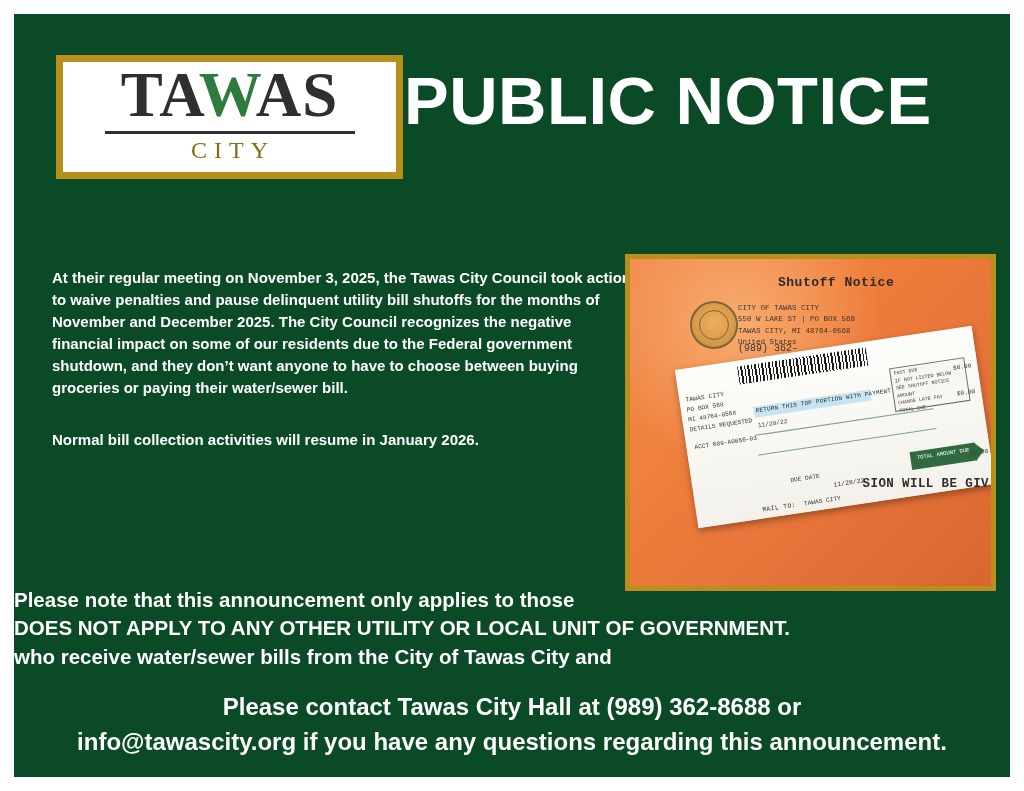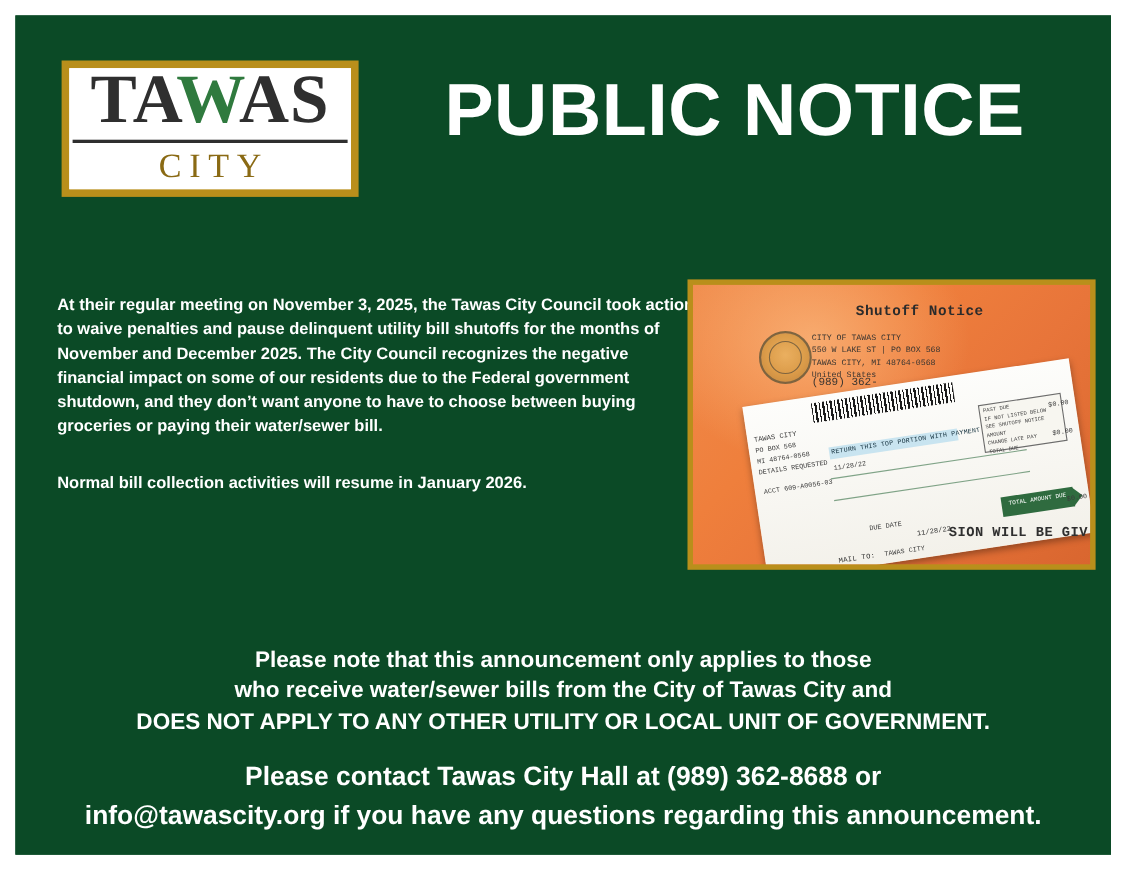--- a/index.html
+++ b/index.html
@@ -25,21 +25,21 @@
     position: absolute;
     inset: 0;
     background: #0b4a26;
   }
 
   
   .logo-frame {
     position: absolute;
     left: 42px;
     top: 41px;
-    width: 270px;
+    width: 347px;
     height: 124px;
     background: #b98f1b;
     padding: 7px;
     box-sizing: border-box;
   }
   .logo-inner {
     width: 100%;
     height: 100%;
     background: #ffffff;
     box-sizing: border-box;
@@ -64,21 +64,21 @@
     color: #2f7a3e;
   }
   .logo-rule {
     width: 250px;
     height: 3px;
     background: #2f2f2f;
     margin-top: 2px;
   }
   .logo-sub {
     font-family: "Liberation Serif", serif;
-    font-size: 31px;
+    font-size: 24px;
     letter-spacing: 7px;
     color: #8a6a14;
     margin-top: 3px;
     padding-left: 7px;
   }
 
   
   .public-notice {
     position: absolute;
     left: 390px;
@@ -120,21 +120,21 @@
   .body-col p.second {
     margin-top: 30px;
   }
 
   
   .photo-frame {
     position: absolute;
     left: 611px;
     top: 240px;
     width: 371px;
-    height: 264px;
+    height: 337px;
     background: #b98f1b;
     padding: 5px;
     box-sizing: border-box;
   }
   .photo {
     position: relative;
     width: 100%;
     height: 100%;
     overflow: hidden;
     background: linear-gradient(135deg, #f08a4a 0%, #ef7f3c 35%, #e8753a 60%, #d9662f 100%);
@@ -328,21 +328,21 @@
     color: #2f2f2f;
     letter-spacing: 0.4px;
   }
 
   
   .note-block {
     position: absolute;
     left: 0;
     right: 0;
     top: 572px;
-    text-align: center;
+    text-align: left;
     color: #ffffff;
     font-size: 20.5px;
     font-weight: bold;
     line-height: 1.38;
   }
   .contact-block {
     position: absolute;
     left: 0;
     right: 0;
     top: 676px;
@@ -416,22 +416,22 @@
           <div class="mailto"><span>MAIL TO:</span></div>
           <div class="row" style="left:108px; bottom:5px;">TAWAS CITY</div>
         </div>
 
         <div class="photo-sidetext">SION WILL BE GIV</div>
       </div>
     </div>
 
     <div class="note-block">
       <div>Please note that this announcement only applies to those</div>
+      <div>DOES NOT APPLY TO ANY OTHER UTILITY OR LOCAL UNIT OF GOVERNMENT.</div>
       <div>who receive water/sewer bills from the City of Tawas City and</div>
-      <div>DOES NOT APPLY TO ANY OTHER UTILITY OR LOCAL UNIT OF GOVERNMENT.</div>
     </div>
 
     <div class="contact-block">
       <div>Please contact Tawas City Hall at (989) 362-8688 or</div>
       <div>info@tawascity.org if you have any questions regarding this announcement.</div>
     </div>
 
   </div>
 </div>
 

